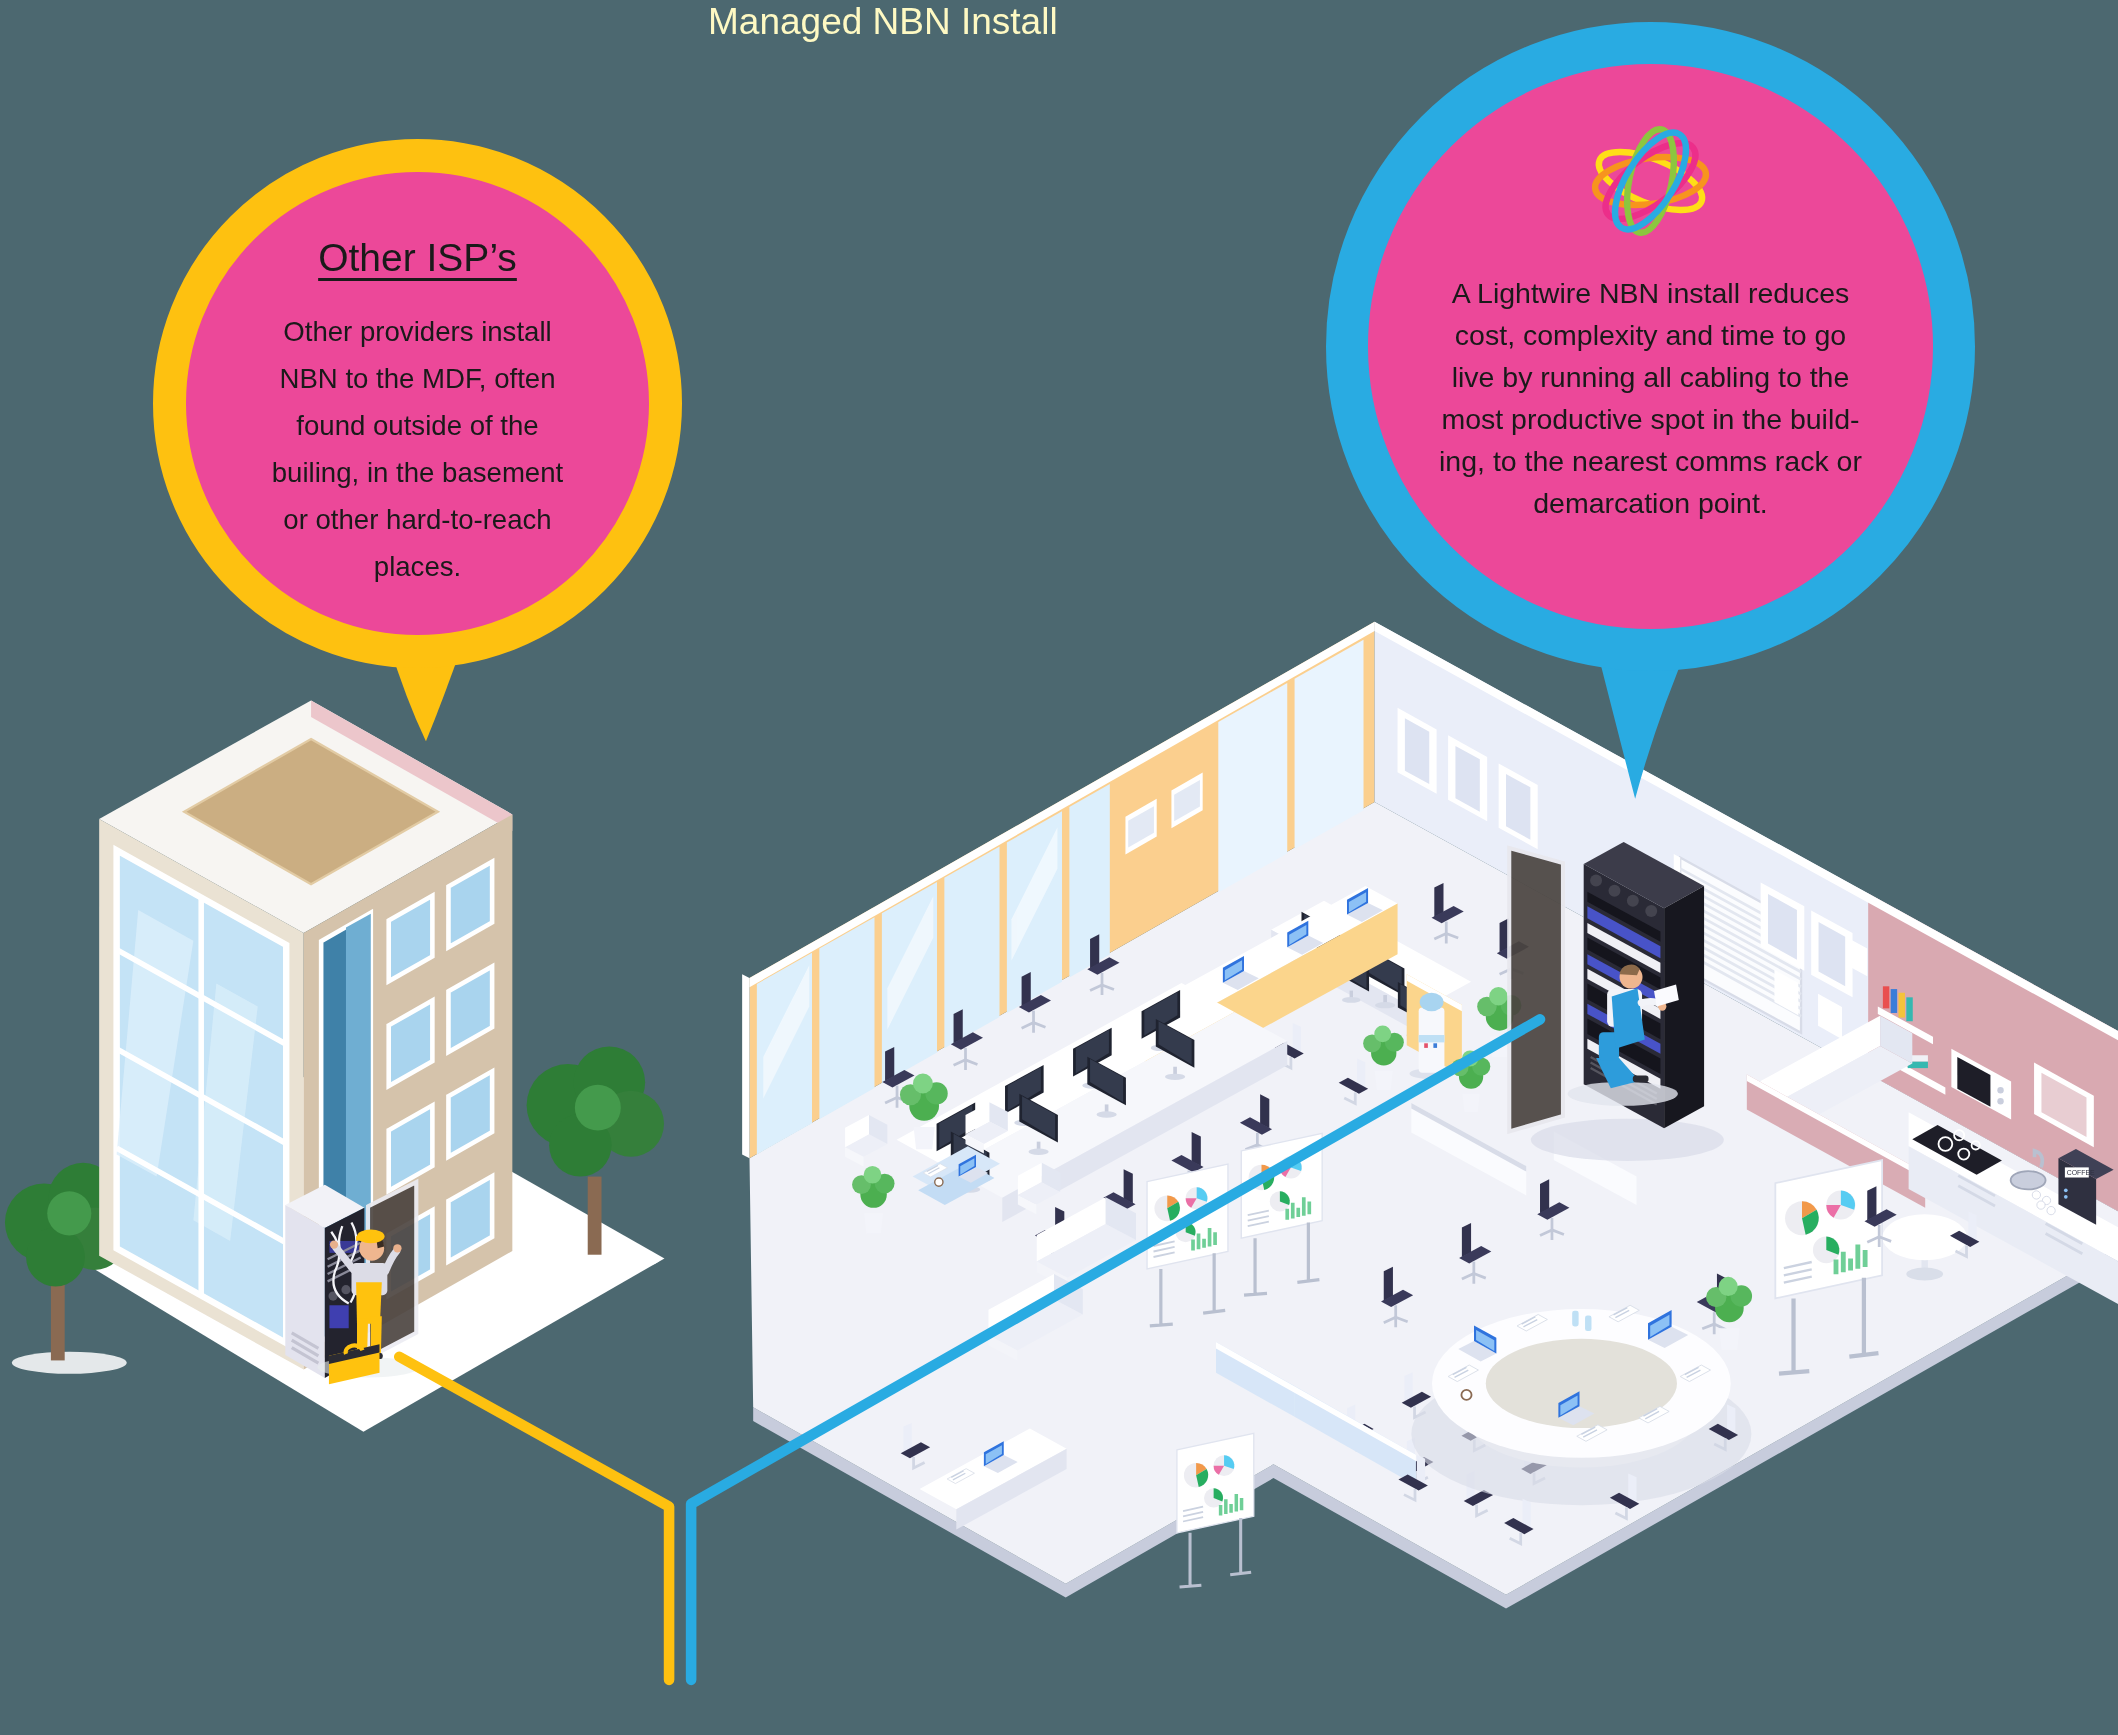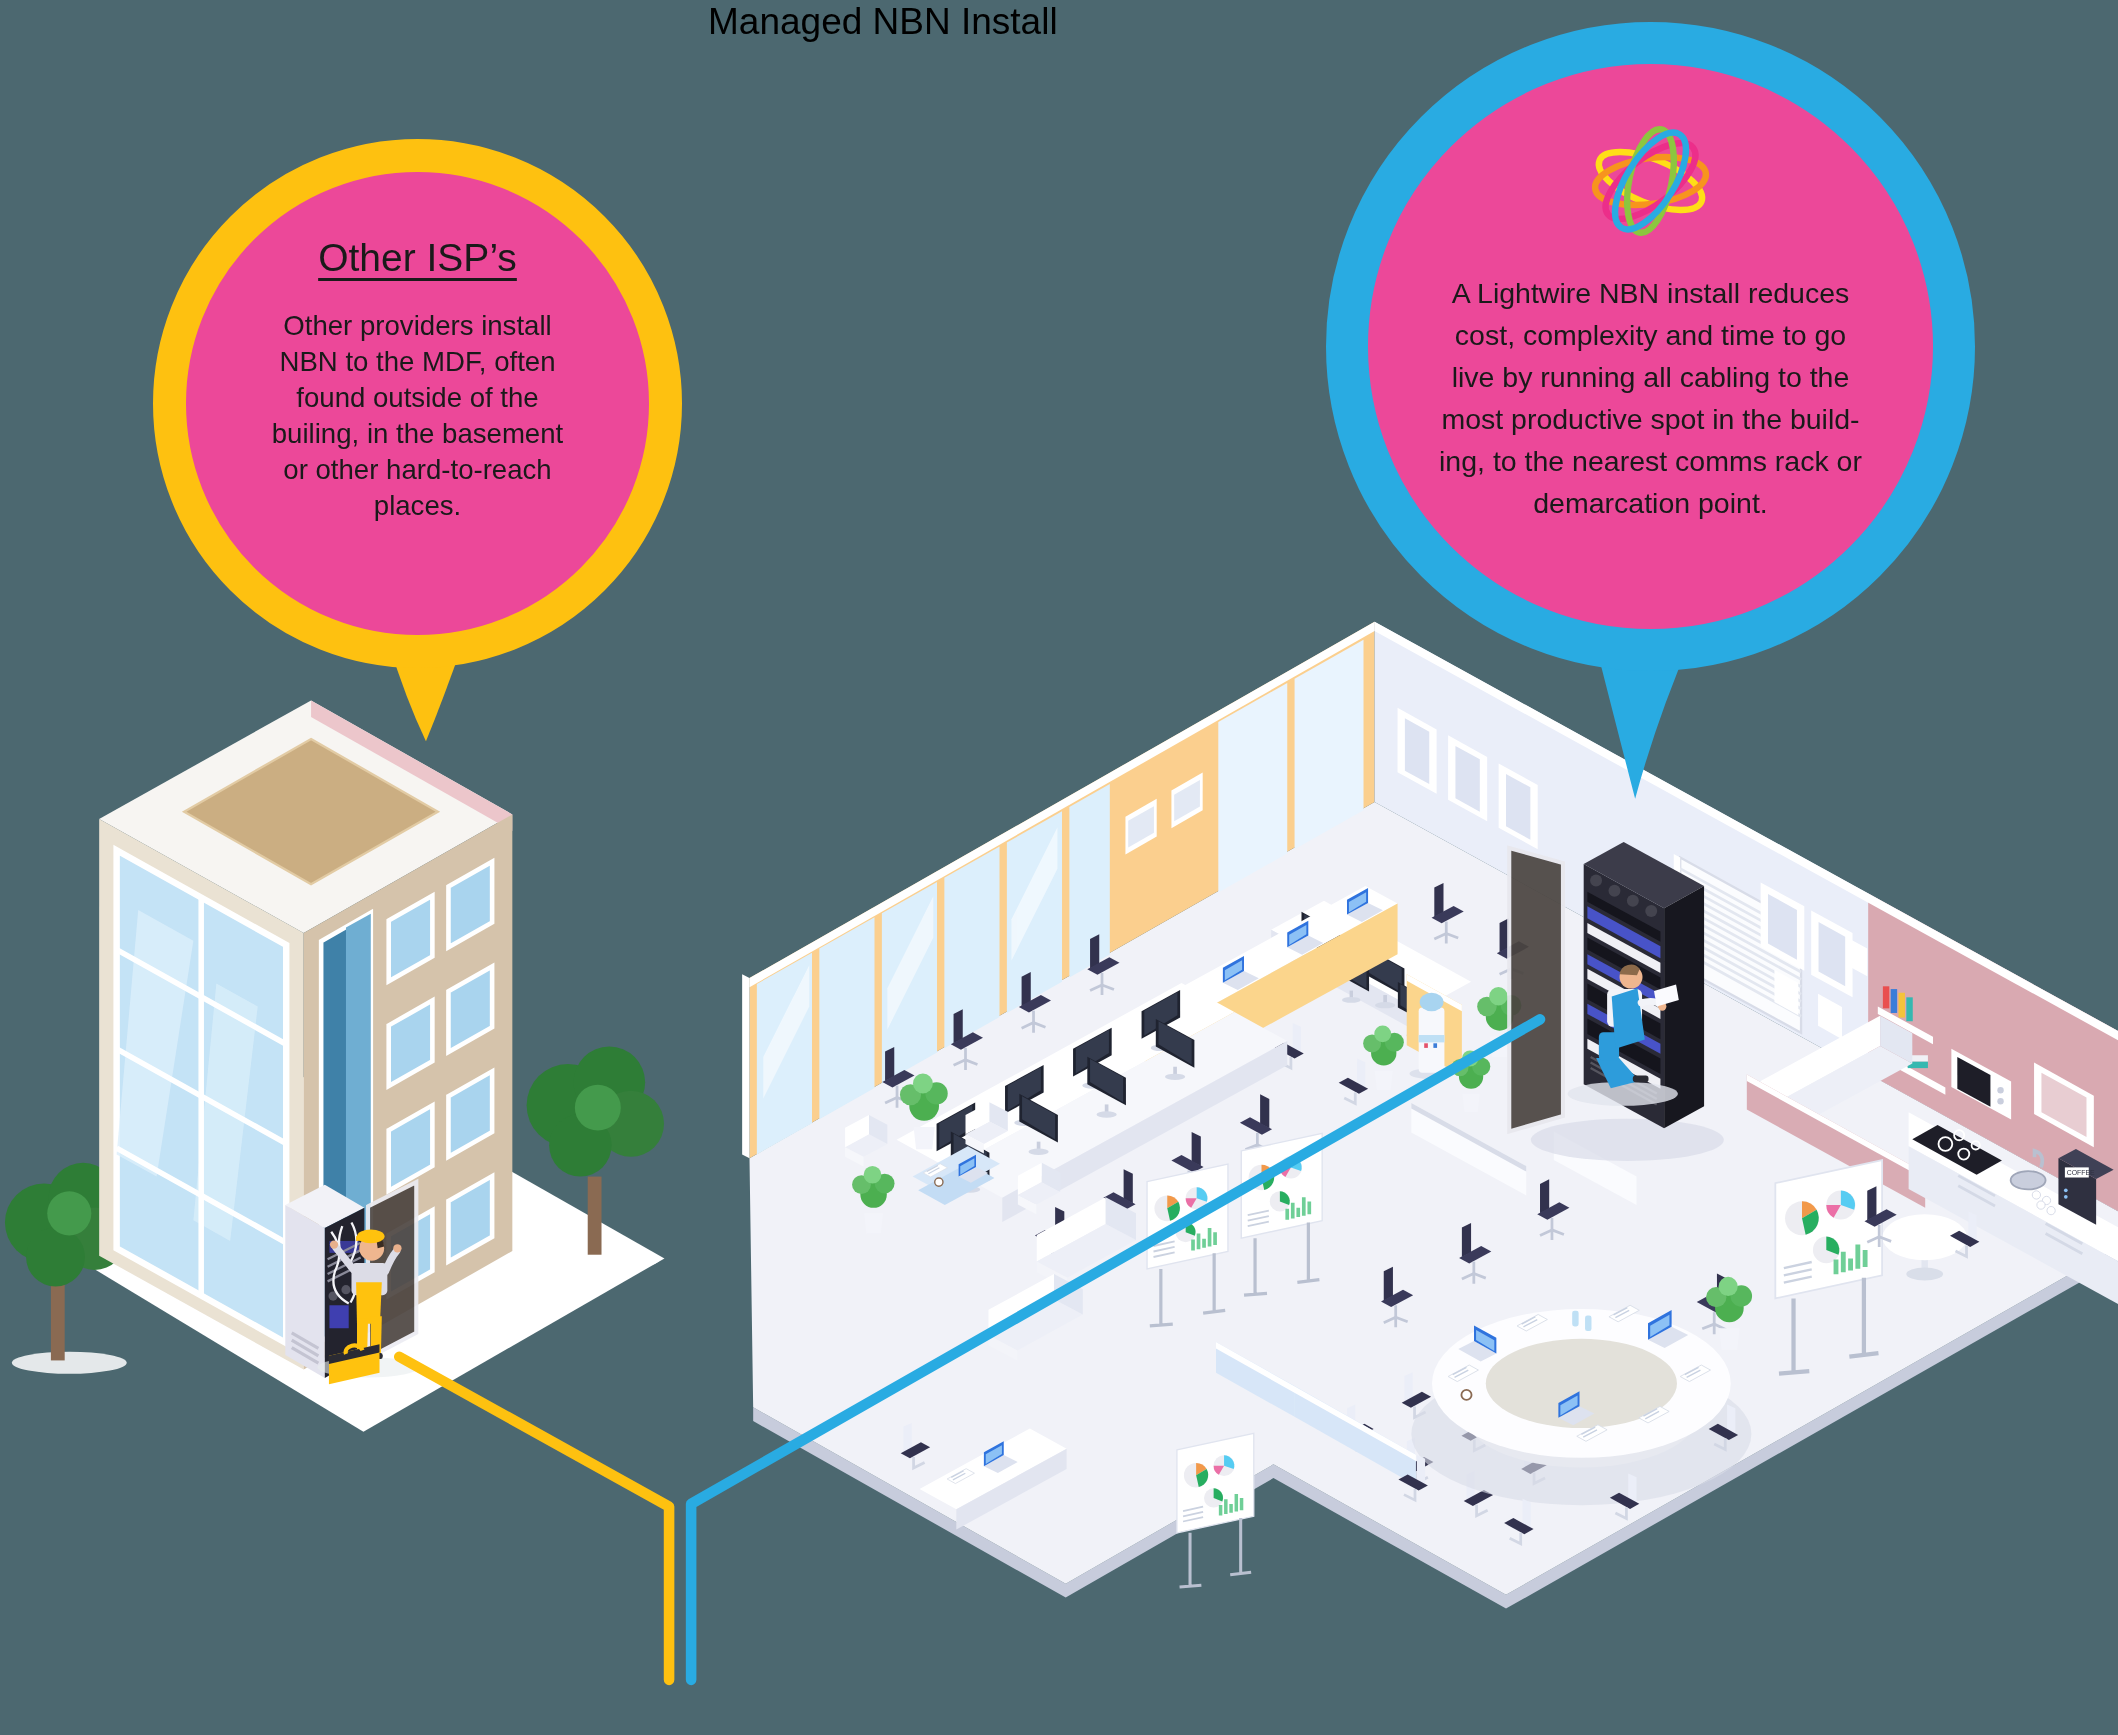--- a/index.html
+++ b/index.html
@@ -1,28 +1,28 @@
 <!DOCTYPE html>
 <html style="font-size:7.4px"><head>
 <meta charset="utf-8">
 <style>
   html,body{margin:0;padding:0;background:#4C6870;}
   .canvas{position:relative;width:2119px;height:1735px;overflow:hidden;
           font-family:"Liberation Sans", sans-serif;background:#4C6870;}
   .scene{position:absolute;left:0;top:0;}
   .page-title{position:absolute;left:708px;top:0.9px;width:496px;margin:0;
-(text)        text-align:center;font-size:37px;font-weight:400;color:#000000;}
+(text)        text-align:center;font-size:37px;font-weight:400;color:#fef9c3;}
   .bubble{position:absolute;border-radius:50%;background:#ec4899;box-sizing:border-box;
           text-align:center;color:#1A1A1A;}
   .bubble-yellow{left:153px;top:139px;width:529px;height:529px;border:33px solid #FEC110;}
   .bubble-blue{left:1326px;top:22px;width:649px;height:649px;border:42px solid #29ABE2;}
   .bubble-title{position:absolute;top:64px;left:0;right:0;font-size:39px;
           text-decoration:underline;text-underline-offset:7.4px;}
   .bubble-yellow .bubble-body{position:absolute;top:136px;left:18.4px;right:18.4px;
-          font-size:27.6px;line-height:36px;white-space:pre-line;}
+          font-size:27.6px;line-height:47px;white-space:pre-line;}
   .bubble-blue .bubble-body{position:absolute;top:208px;left:18.4px;right:18.4px;
           font-size:28.5px;line-height:42px;white-space:pre-line;text-align:center;}
   .logo{position:absolute;top:46px;left:50%;margin-left:-74px;}
 </style>
 </head>
 <body>
 
 <div class="canvas">
 
 <svg class="scene" width="2119" height="1735" viewBox="0 0 4609 3775">

